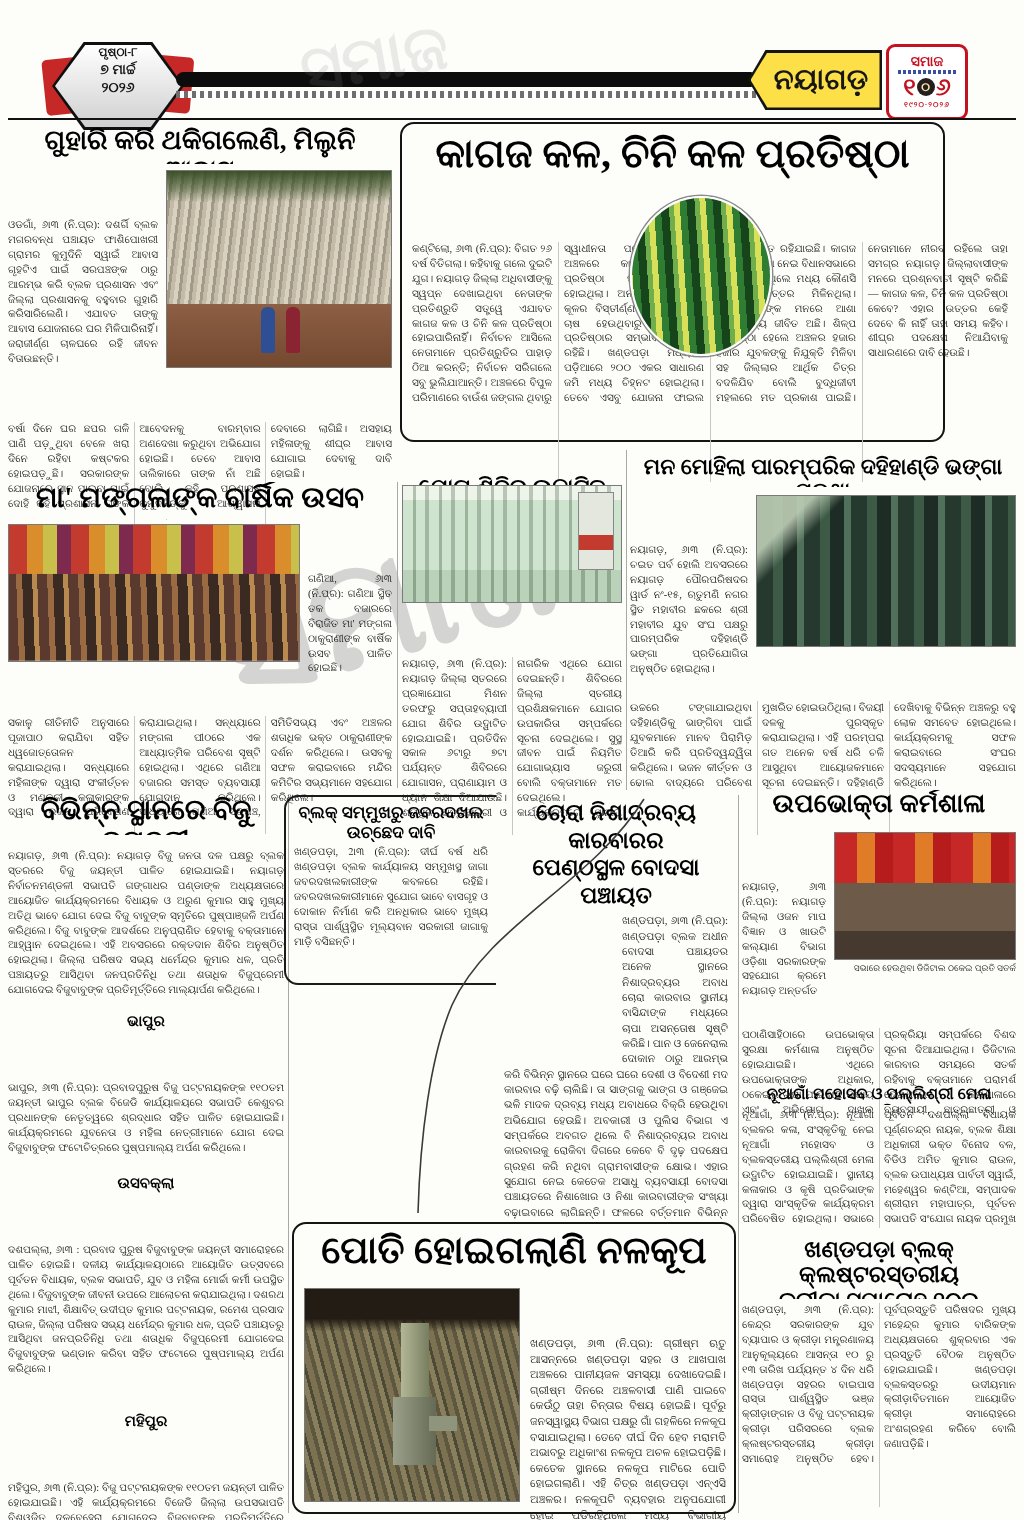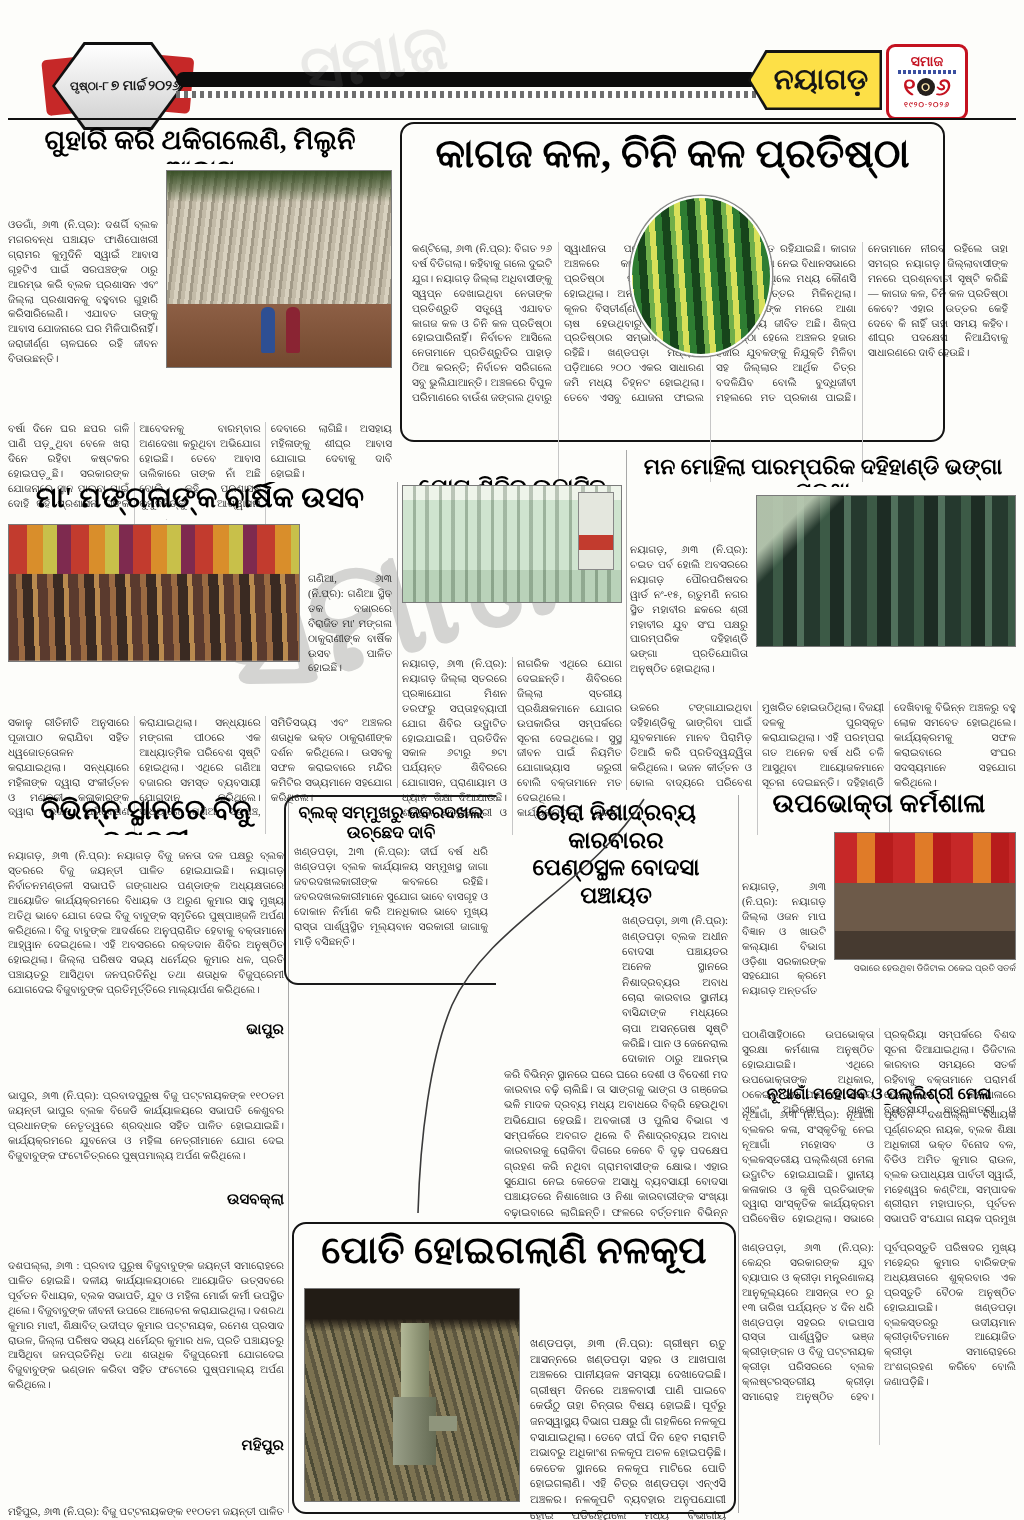--- a/index.html
+++ b/index.html
@@ -20,21 +20,21 @@
   
   .hdr-rule { left:8px; top:118px; width:1008px; height:2px; background:#111; }
   .badge { left:52px; top:42px; width:132px; height:88px; }
   .wing { position:absolute; background:#c62828; border-radius:5px; }
   .wing.l { left:-8px; top:16px; width:44px; height:56px; transform:rotate(-6deg); }
   .wing.r { right:-8px; top:14px; width:44px; height:56px; transform:rotate(5deg); }
   .hex-o { position:absolute; inset:0; background:#101010;
            clip-path:polygon(24% 0,76% 0,100% 50%,76% 100%,24% 100%,0 50%); }
   .hex-i { position:absolute; inset:3px; background:linear-gradient(180deg,#ffffff,#cfcfcf);
            clip-path:polygon(24% 0,76% 0,100% 50%,76% 100%,24% 100%,0 50%);
-           display:flex; flex-direction:row; align-items:center; justify-content:flex-end; gap:2px; }
+           display:flex; flex-direction:column; align-items:center; justify-content:flex-start; gap:2px; }
   .badge-l1 { font-size:12px; font-weight:bold; }
   .badge-l2 { font-size:14px; font-weight:bold; }
   .badge-l3 { font-size:14px; font-weight:bold; }
   .band1 { left:176px; top:72px; width:582px; height:15px; background:#0c0c0c; border-radius:8px; }
   .band2 { left:176px; top:91px; width:582px; height:7px;
            background:repeating-linear-gradient(90deg,#6e6e6e 0 4px,#ffffff 4px 8px); }
   .dist-o { left:748px; top:50px; width:134px; height:60px; background:#141414;
             clip-path:polygon(13% 0,100% 0,100% 100%,13% 100%,0 50%); }
   .dist-i { position:absolute; inset:2.5px; background:#fde047;
             clip-path:polygon(13% 0,100% 0,100% 100%,13% 100%,0 50%);
@@ -111,21 +111,21 @@
       background:
         repeating-linear-gradient(90deg,#c23b2e 0 18px,#d98e2b 18px 34px,#c8c04a 34px 48px,#7e2a4f 48px 62px) 0 0/100% 36% no-repeat,
         repeating-linear-gradient(88deg,#5a3a2e 0 10px,#9a6a42 10px 16px,#3a2a22 16px 26px,#b98a4f 26px 31px) 0 100%/100% 66% no-repeat; }
   .mangala-side { position:absolute; left:300px; top:42px; width:84px; height:138px; }
   .mangala-body { position:absolute; left:0; top:186px; width:384px; height:118px; }
 
   
   .a-biju { left:8px; top:795px; width:276px; height:718px; }
   .biju-hl { font-size:28px; height:40px; }
   .biju-main { height:152px; margin-top:14px; }
-  .biju-sec-head { height:20px; margin-top:20px;text-align:right; }
+  .biju-sec-head { height:20px; margin-top:12px; }
   .sec-b0 { height:82px; } .sec-b1 { height:158px; } .sec-b2 { height:200px; }
 
   
   .mid-wrap { left:284px; top:795px; width:444px; height:420px; }
   .jab-box { float:left; width:212px; height:190px; border:2px solid #1a1a1a; border-right:none;
              border-radius:14px 0 0 14px; padding:6px 8px; margin-right:8px; margin-bottom:4px; overflow:hidden; }
   .jab-hl { font-size:17px; line-height:1.15; }
   .jab-body { font-size:10.5px; margin-top:3px; }
   .chora-hl { font-size:23px; line-height:1.2; padding-top:4px; }
   .curve-spacer { float:left; clear:left; width:118px; height:150px; }
@@ -292,16 +292,20 @@
     <div class="hl nala-hl">ପୋତି ହୋଇଗଲାଣି ନଳକୂପ</div>
     <div class="photo pump-photo">
       <div class="pump-pillar"></div>
       <div class="pump-base"></div>
       <div class="pump-spout"></div>
     </div>
     <div class="bt nala-body">ଖଣ୍ଡପଡ଼ା, ୬ା୩ (ନି.ପ୍ର): ଗ୍ରୀଷ୍ମ ଋତୁ ଆସନ୍ନରେ ଖଣ୍ଡପଡ଼ା ସହର ଓ ଆଖପାଖ ଅଞ୍ଚଳରେ ପାନୀୟଜଳ ସମସ୍ୟା ଦେଖାଦେଇଛି। ଗ୍ରୀଷ୍ମ ଦିନରେ ଅଞ୍ଚଳବାସୀ ପାଣି ପାଇବେ କେଉଁଠୁ ତାହା ଚିନ୍ତାର ବିଷୟ ହୋଇଛି। ପୂର୍ବରୁ ଜନସ୍ୱାସ୍ଥ୍ୟ ବିଭାଗ ପକ୍ଷରୁ ଗାଁ ଗହଳିରେ ନଳକୂପ ବସାଯାଇଥିଲା। ତେବେ ଦୀର୍ଘ ଦିନ ହେବ ମରାମତି ଅଭାବରୁ ଅଧିକାଂଶ ନଳକୂପ ଅଚଳ ହୋଇପଡ଼ିଛି। କେତେକ ସ୍ଥାନରେ ନଳକୂପ ମାଟିରେ ପୋତି ହୋଇଗଲାଣି। ଏହି ଚିତ୍ର ଖଣ୍ଡପଡ଼ା ଏନ୍‌ଏସି ଅଞ୍ଚଳର। ନଳକୂପଟି ବ୍ୟବହାର ଅନୁପଯୋଗୀ ହୋଇ ପଡ଼ିରହିଥିଲେ ମଧ୍ୟ ବିଭାଗୀୟ କର୍ତ୍ତୃପକ୍ଷଙ୍କ ନଜର ପଡ଼ୁନାହିଁ। ଏଥିପ୍ରତି ଖଣ୍ଡପଡ଼ା ଜନସ୍ୱାସ୍ଥ୍ୟ ବିଭାଗ କର୍ତ୍ତୃପକ୍ଷ ଦୃଷ୍ଟି ଦେଇ ଅଚଳ ନଳକୂପଗୁଡ଼ିକର ମରାମତି କରାଇ ପାନୀୟଜଳ ସମସ୍ୟାର ସମାଧାନ କରିବାକୁ ସାଧାରଣରେ ଦାବି ହେଉଛି।</div>
   </div>
 
   <div class="abs a-krida">
+    <div class="hl krida-hl">
+      <div>ଖଣ୍ଡପଡ଼ା ବ୍ଲକ୍ କ୍ଲଷ୍ଟରସ୍ତରୀୟ</div>
+      <div>କ୍ରୀଡ଼ା ସମାରୋହ ୧୦ରୁ</div>
+    </div>
     <div class="bt cols2 krida-body">ଖଣ୍ଡପଡ଼ା, ୬ା୩ (ନି.ପ୍ର): କେନ୍ଦ୍ର ସରକାରଙ୍କ ଯୁବ ବ୍ୟାପାର ଓ କ୍ରୀଡ଼ା ମନ୍ତ୍ରଣାଳୟ ଆନୁକୂଲ୍ୟରେ ଆସନ୍ତା ୧୦ ରୁ ୧୩ ତାରିଖ ପର୍ଯ୍ୟନ୍ତ ୪ ଦିନ ଧରି ଖଣ୍ଡପଡ଼ା ସହରର ବାଇପାସ ରାସ୍ତା ପାର୍ଶ୍ୱସ୍ଥିତ ଭଞ୍ଜ କ୍ରୀଡ଼ାଙ୍ଗନ ଓ ବିଜୁ ପଟ୍ଟନାୟକ କ୍ରୀଡ଼ା ପରିସରରେ ବ୍ଲକ କ୍ଲଷ୍ଟରସ୍ତରୀୟ କ୍ରୀଡ଼ା ସମାରୋହ ଅନୁଷ୍ଠିତ ହେବ। ପୂର୍ବପ୍ରସ୍ତୁତି ପରିଷଦର ମୁଖ୍ୟ ମହେନ୍ଦ୍ର କୁମାର ବାରିକଙ୍କ ଅଧ୍ୟକ୍ଷତାରେ ଶୁକ୍ରବାର ଏକ ପ୍ରସ୍ତୁତି ବୈଠକ ଅନୁଷ୍ଠିତ ହୋଇଯାଇଛି। ଖଣ୍ଡପଡ଼ା ବ୍ଲକସ୍ତରରୁ ଉଦୀୟମାନ କ୍ରୀଡ଼ାବିତମାନେ ଆୟୋଜିତ କ୍ରୀଡ଼ା ସମାରୋହରେ ଅଂଶଗ୍ରହଣ କରିବେ ବୋଲି ଜଣାପଡ଼ିଛି।</div>
   </div>
 
 </div>
 
 </body></html>

